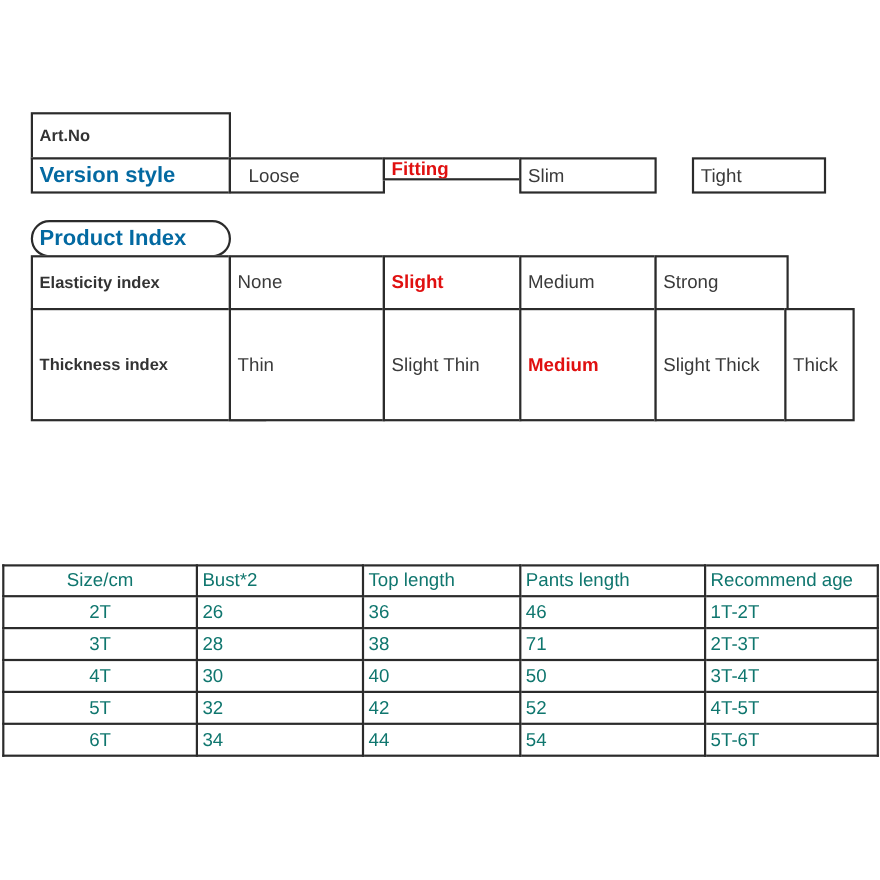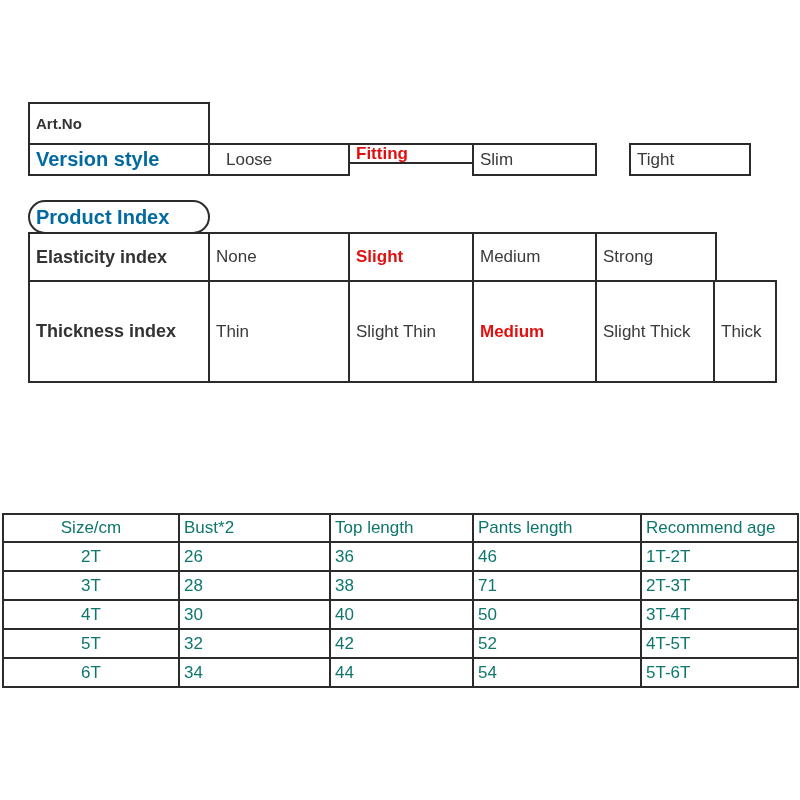--- a/index.html
+++ b/index.html
@@ -28,21 +28,21 @@
     white-space: nowrap;
     overflow: hidden;
   }
   .cell.big-label {
     font-size: 20px;
     font-weight: bold;
     color: #0369a1;
     letter-spacing: 0px;
   }
   .cell.small-label {
-    font-size: 18px;
+    font-size: 15px;
     font-weight: bold;
     color: #333333;
   }
   .cell.red {
     color: #e01010;
     font-weight: bold;
   }
   .cell.plain-label {
     font-size: 15px;
     font-weight: 600;

